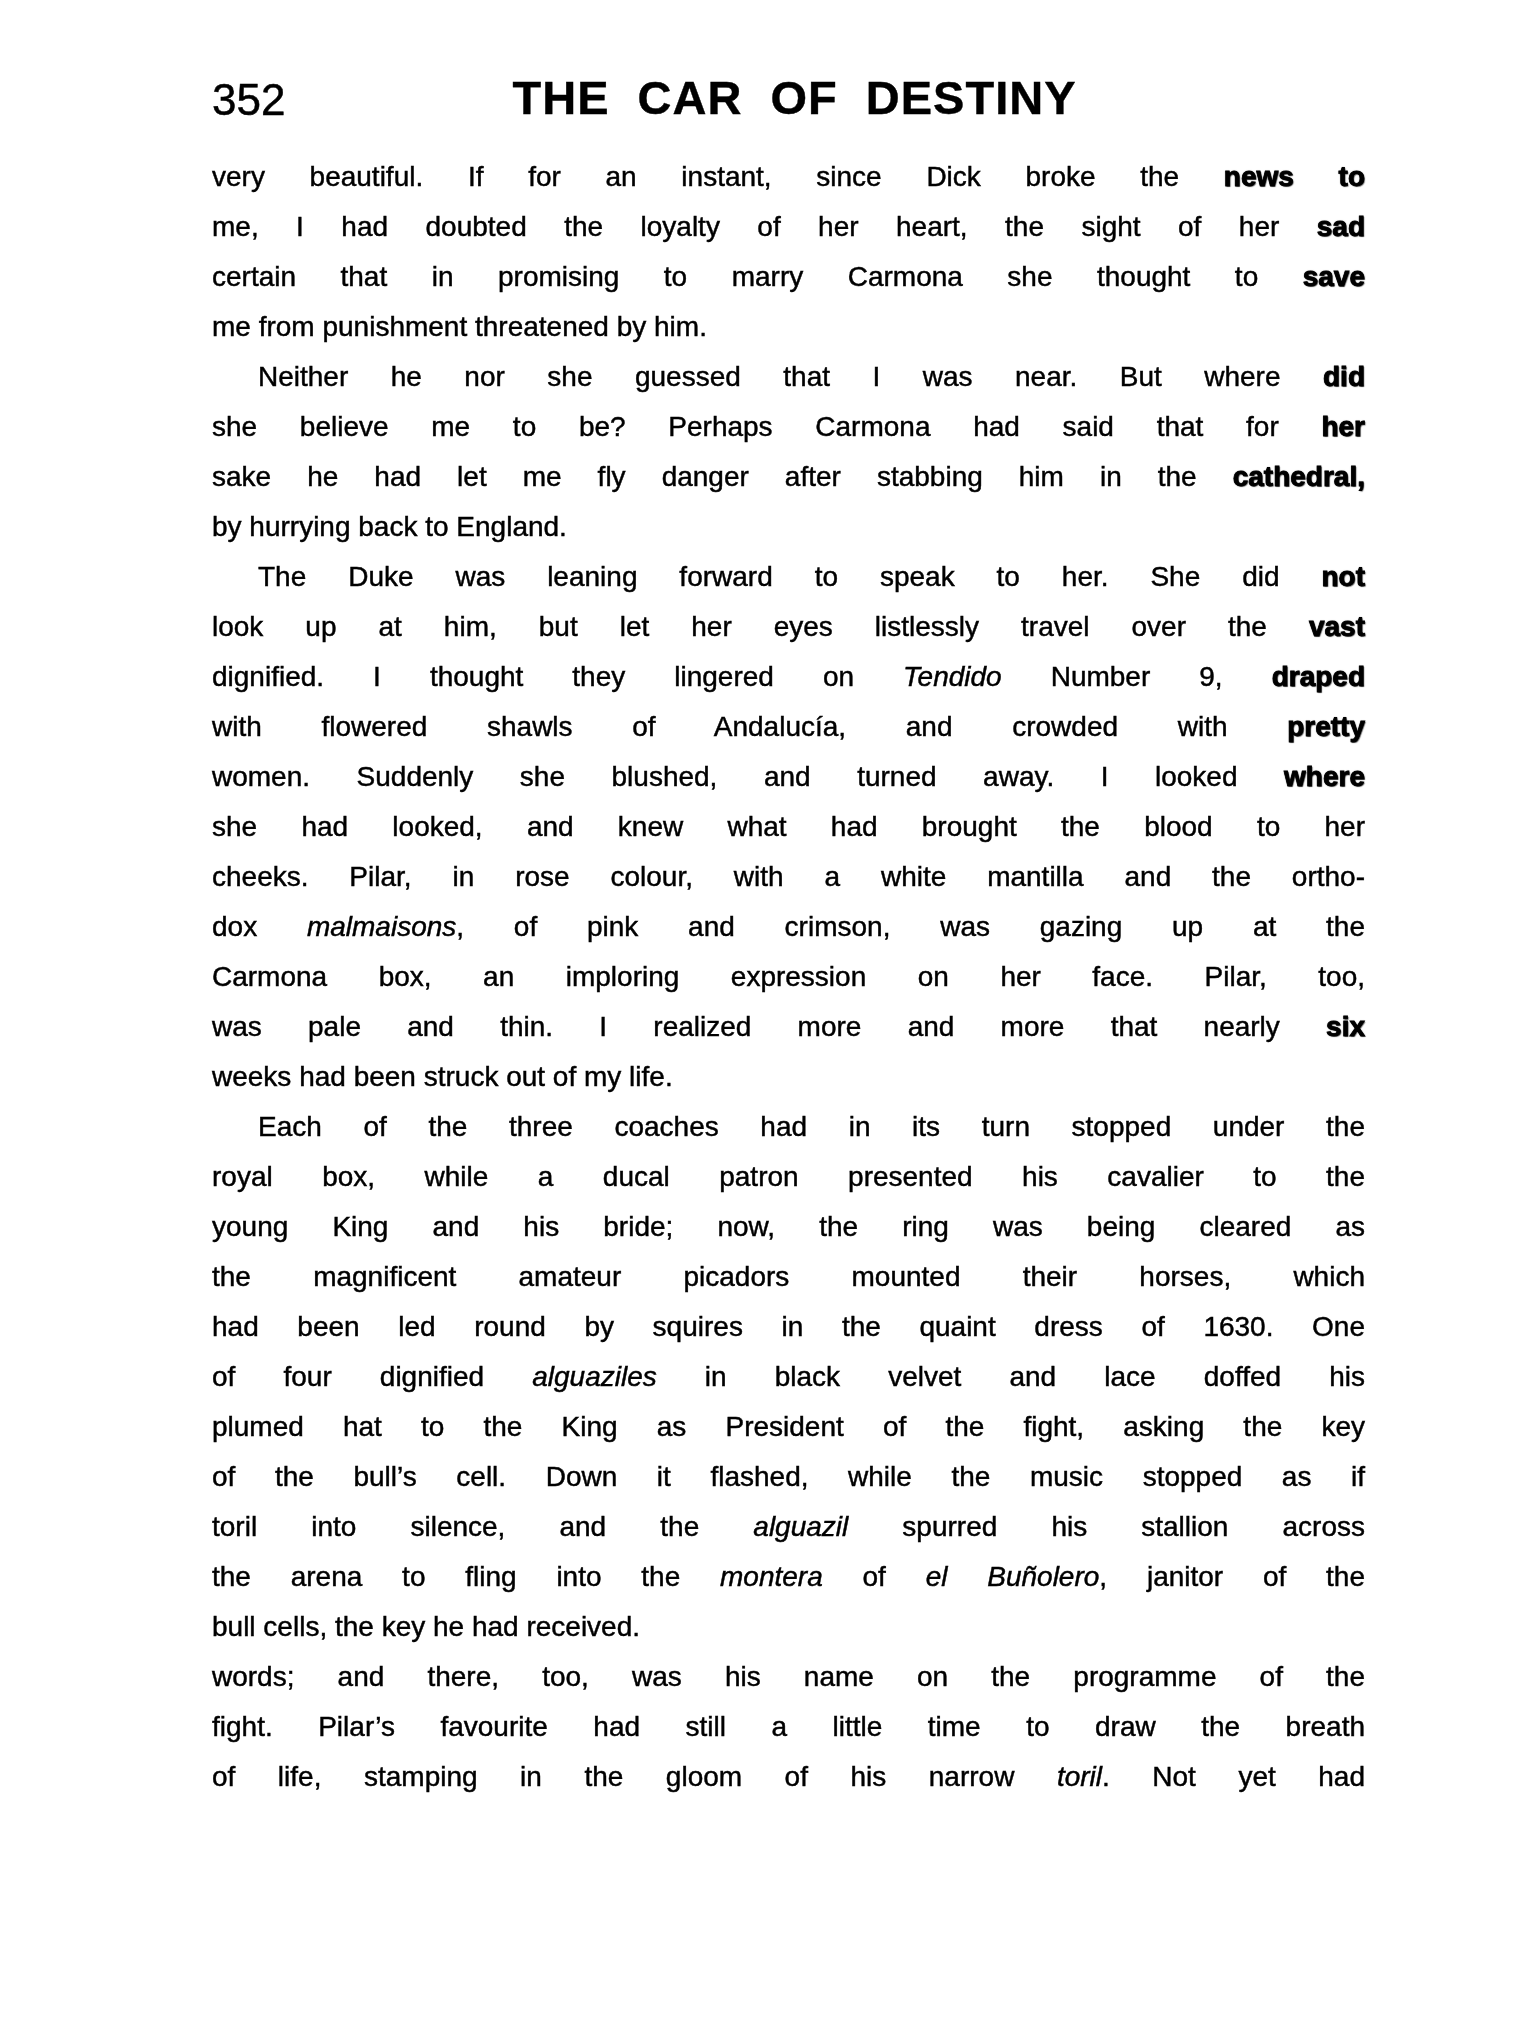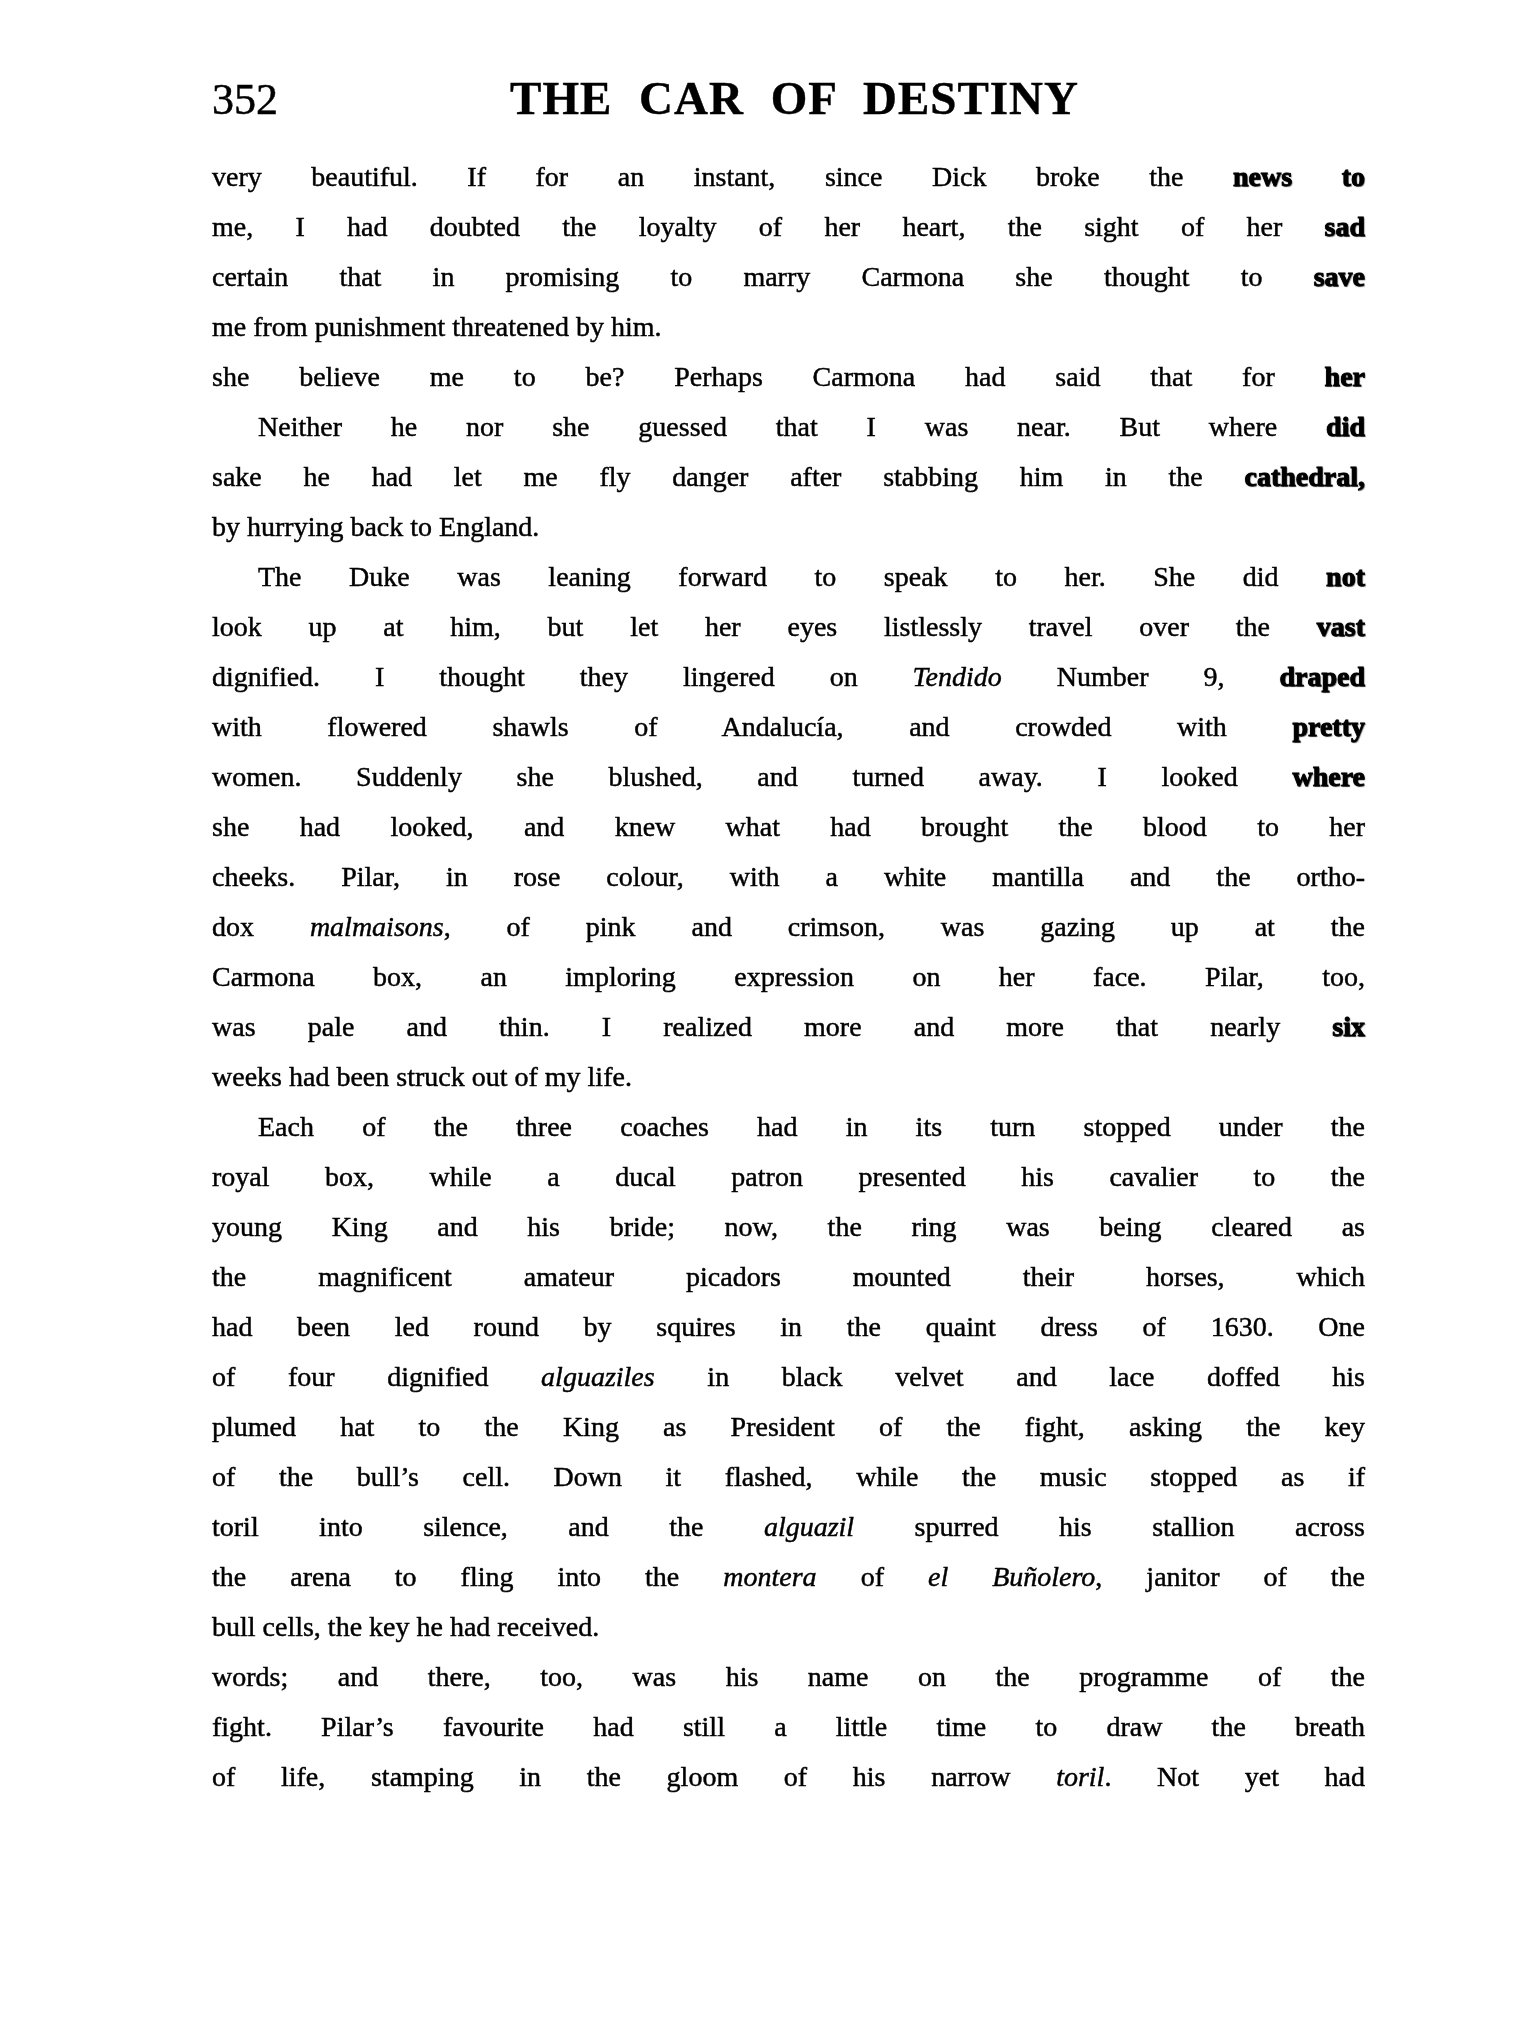--- a/index.html
+++ b/index.html
@@ -6,21 +6,21 @@
     margin: 0;
     padding: 0;
     background: #ffffff;
   }
   .page {
     position: relative;
     width: 1518px;
     height: 2040px;
     background: #ffffff;
     color: #000000;
-    font-family: Liberation Serif, serif;
+    font-family: Liberation Sans, sans-serif;
     overflow: hidden;
   }
   .header {
     position: absolute;
     left: 212px;
     top: 74px;
     width: 1153px;
     height: 52px;
   }
   .pagenum {
@@ -78,22 +78,22 @@
     <span class="title">THE CAR OF DESTINY</span>
   </div>
   <div class="bodytext">
       <div class="para">
         <div class="line"><span class="">very beautiful. If for an instant, since Dick broke the </span><span class="s">news to</span></div>
         <div class="line"><span class="">me, I had doubted the loyalty of her heart, the sight of her </span><span class="s">sad</span></div>
         <div class="line"><span class="">certain that in promising to marry Carmona she thought to </span><span class="s">save</span></div>
         <div class="line flush"><span class="">me from punishment threatened by him.</span></div>
       </div>
       <div class="para">
+        <div class="line indent"><span class="">Neither he nor she guessed that I was near. But where </span><span class="s">did</span></div>
         <div class="line"><span class="">she believe me to be? Perhaps Carmona had said that for </span><span class="s">her</span></div>
-        <div class="line indent"><span class="">Neither he nor she guessed that I was near. But where </span><span class="s">did</span></div>
         <div class="line"><span class="">sake he had let me fly danger after stabbing him in the </span><span class="s">cathedral,</span></div>
         <div class="line flush"><span class="">by hurrying back to England.</span></div>
       </div>
       <div class="para">
         <div class="line indent"><span class="">The Duke was leaning forward to speak to her. She did </span><span class="s">not</span></div>
         <div class="line"><span class="">look up at him, but let her eyes listlessly travel over the </span><span class="s">vast</span></div>
         <div class="line"><span class="">dignified. I thought they lingered on </span><span class="i ">Tendido</span><span class=""> Number 9, </span><span class="s">draped</span></div>
         <div class="line"><span class="">with flowered shawls of Andalucía, and crowded with </span><span class="s">pretty</span></div>
         <div class="line"><span class="">women. Suddenly she blushed, and turned away. I looked </span><span class="s">where</span></div>
         <div class="line"><span class="">she had looked, and knew what had brought the blood to her</span></div>

